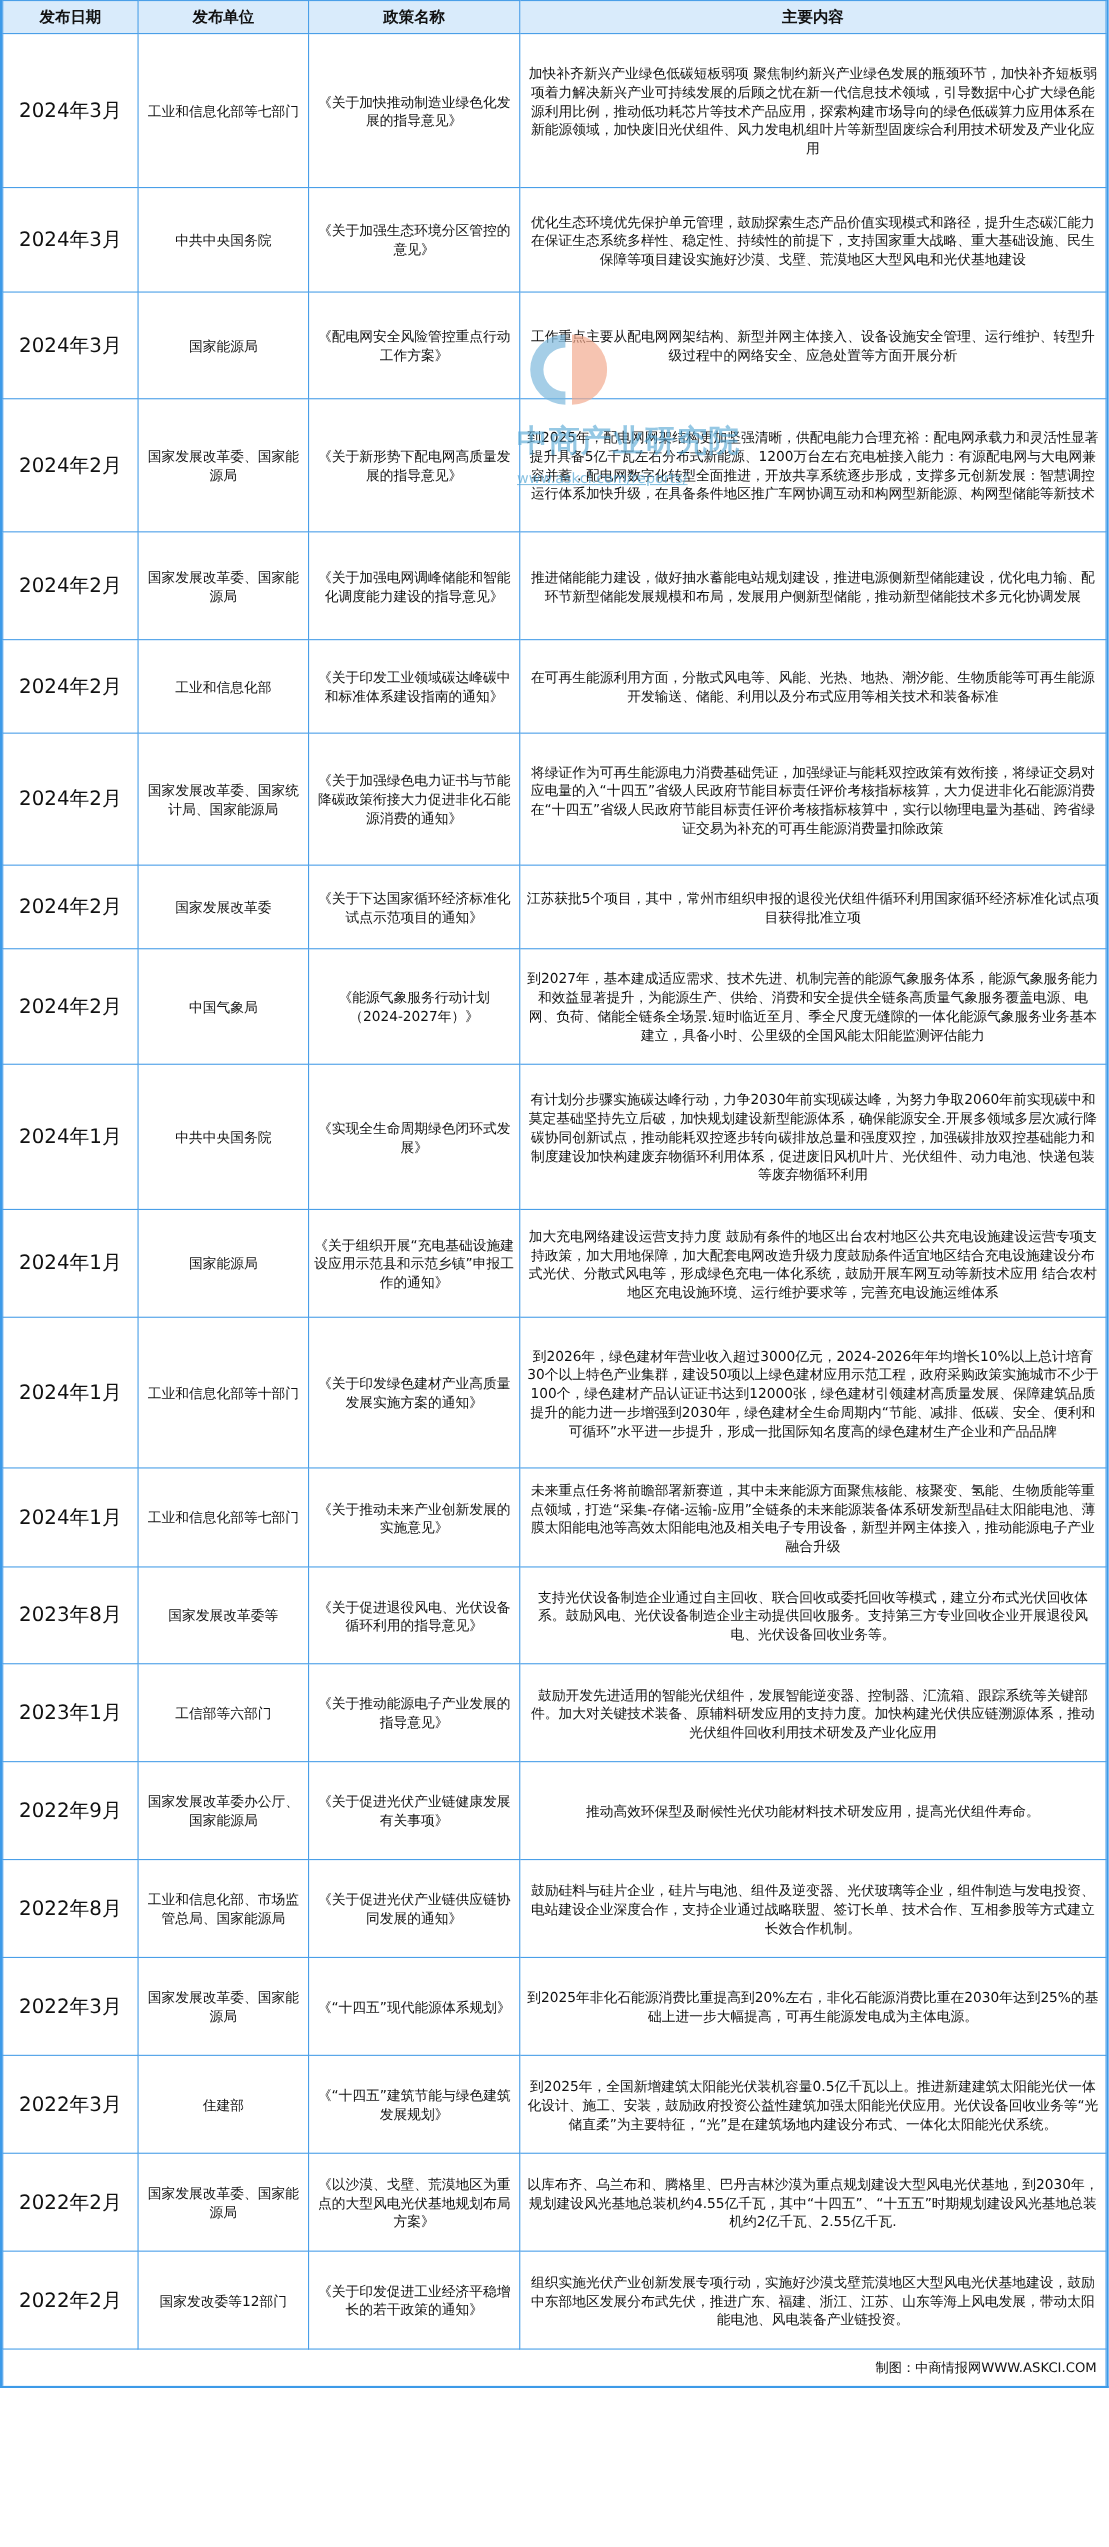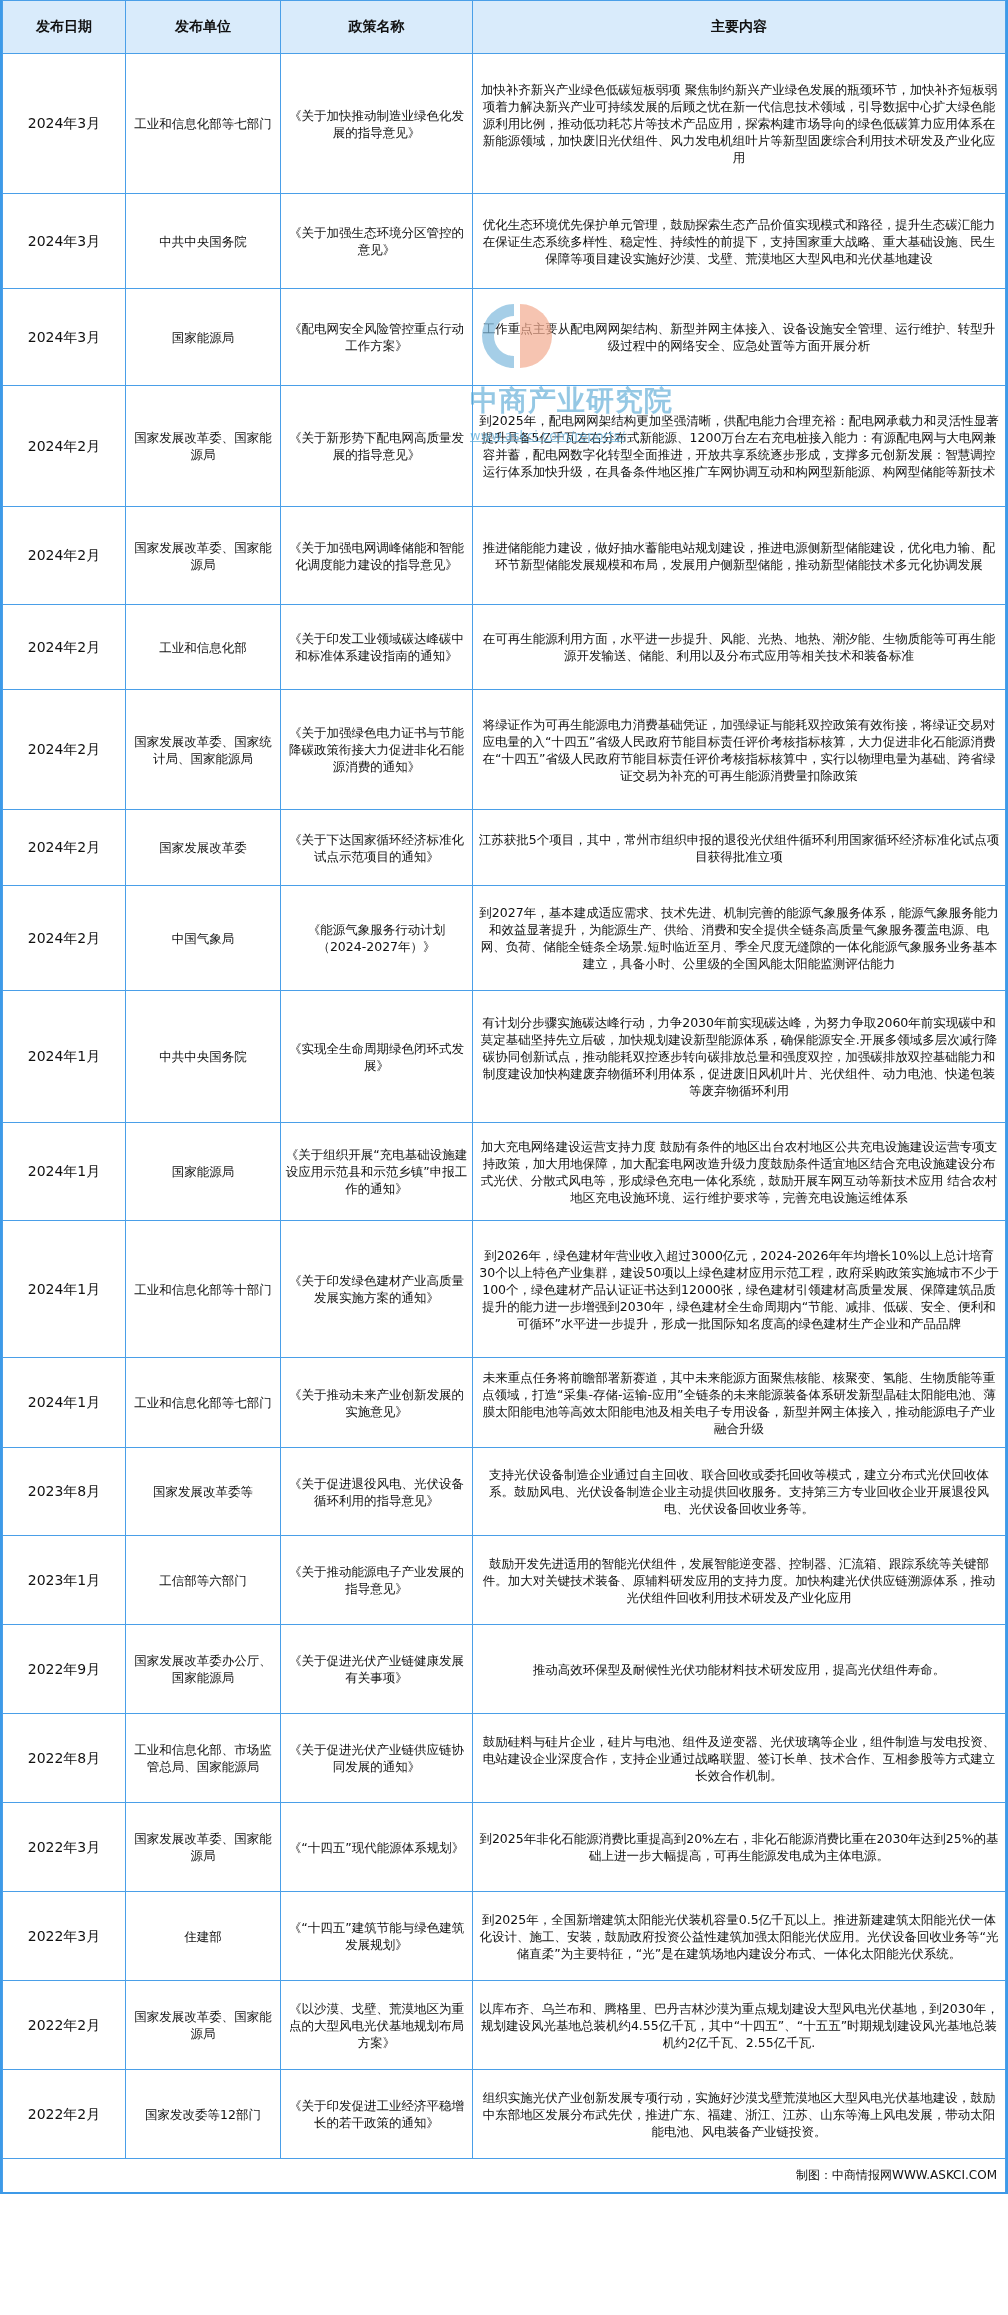--- a/index.html
+++ b/index.html
@@ -6,23 +6,23 @@
   html, body { width: 1008px; background: #ffffff; }
   body { font-family: "DejaVu Sans", "Liberation Sans", sans-serif; color: #111; position: relative; }
   .wrap { width: 1008px; border-left: 2px solid #3d9ae8; border-right: 2px solid #3d9ae8; border-bottom: 2px solid #3d9ae8; position: relative; }
   .title-bar { height: 43px; background: #3d9ef2; color: #ffffff; font-size: 16px; font-weight: bold; display: flex; align-items: center; justify-content: center; letter-spacing: 0.5px; border-top: 2px solid #3d9ae8; }
   table { width: 100%; border-collapse: collapse; table-layout: fixed; }
   col.c1 { width: 123px; }
   col.c2 { width: 155px; }
   col.c3 { width: 192px; }
   col.c4 { width: auto; }
   th, td { border: 1px solid #4a9fe8; text-align: center; vertical-align: middle; }
-  thead th { background: #d9ebfb; height: 53px; font-size: 14px; font-weight: bold; color: #111; }
+  thead th { background: #d9ebfb; height: 30px; font-size: 14px; font-weight: bold; color: #111; }
   tbody td { font-size: 12.5px; line-height: 17px; padding: 4px 4px; color: #111; }
-  td.date { font-size: 14px; }
+  td.date { font-size: 18px; }
   td.content { padding: 4px 5px; text-align: center; }
   tr.footer td { height: 33px; text-align: right; padding-right: 8px; font-size: 12px; border-bottom: none; }
   .watermark { position: absolute; left: 468px; top: 300px; width: 160px; height: 150px; pointer-events: none; opacity: 0.85; }
   .wm-logo { position: absolute; left: 10px; top: 0; width: 72px; height: 72px; }
   .wm-text { position: absolute; left: 0; top: 82px; font-size: 28px; color: #5aaad6; font-weight: bold; letter-spacing: 1px; opacity: 0.75; white-space: nowrap; }
   .wm-url { position: absolute; left: 0; top: 128px; font-size: 13px; color: #5aaad6; opacity: 0.85; white-space: nowrap; text-decoration: underline; }
 </style>
 </head>
 <body>
 
@@ -70,21 +70,21 @@
         <tr style="height: 98px;">
     <td class="date">2024年2月</td>
     <td class="issuer">国家发展改革委、国家能源局</td>
     <td class="policy">《关于加强电网调峰储能和智能化调度能力建设的指导意见》</td>
     <td class="content">推进储能能力建设，做好抽水蓄能电站规划建设，推进电源侧新型储能建设，优化电力输、配环节新型储能发展规模和布局，发展用户侧新型储能，推动新型储能技术多元化协调发展</td>
   </tr>
         <tr style="height: 85px;">
     <td class="date">2024年2月</td>
     <td class="issuer">工业和信息化部</td>
     <td class="policy">《关于印发工业领域碳达峰碳中和标准体系建设指南的通知》</td>
-    <td class="content">在可再生能源利用方面，水平进一步提升、风能、光热、地热、潮汐能、生物质能等可再生能源开发输送、储能、利用以及分布式应用等相关技术和装备标准</td>
+    <td class="content">在可再生能源利用方面，分散式风电等、风能、光热、地热、潮汐能、生物质能等可再生能源开发输送、储能、利用以及分布式应用等相关技术和装备标准</td>
   </tr>
         <tr style="height: 120px;">
     <td class="date">2024年2月</td>
     <td class="issuer">国家发展改革委、国家统计局、国家能源局</td>
     <td class="policy">《关于加强绿色电力证书与节能降碳政策衔接大力促进非化石能源消费的通知》</td>
     <td class="content">将绿证作为可再生能源电力消费基础凭证，加强绿证与能耗双控政策有效衔接，将绿证交易对应电量的入“十四五”省级人民政府节能目标责任评价考核指标核算，大力促进非化石能源消费在“十四五”省级人民政府节能目标责任评价考核指标核算中，实行以物理电量为基础、跨省绿证交易为补充的可再生能源消费量扣除政策</td>
   </tr>
         <tr style="height: 76px;">
     <td class="date">2024年2月</td>
     <td class="issuer">国家发展改革委</td>

